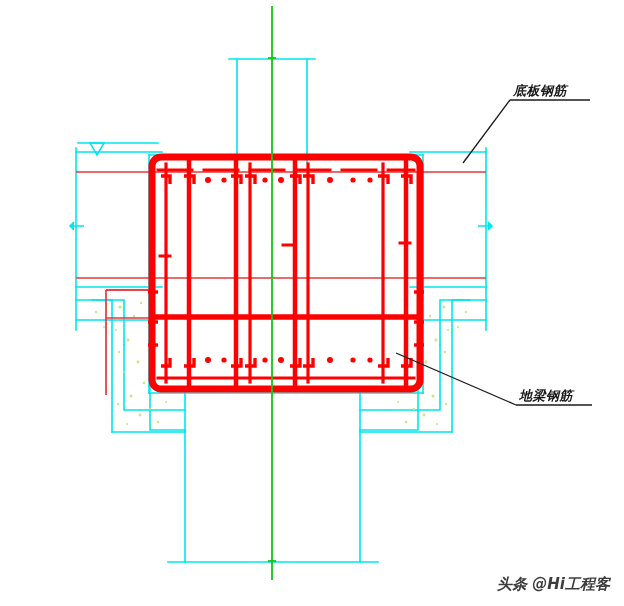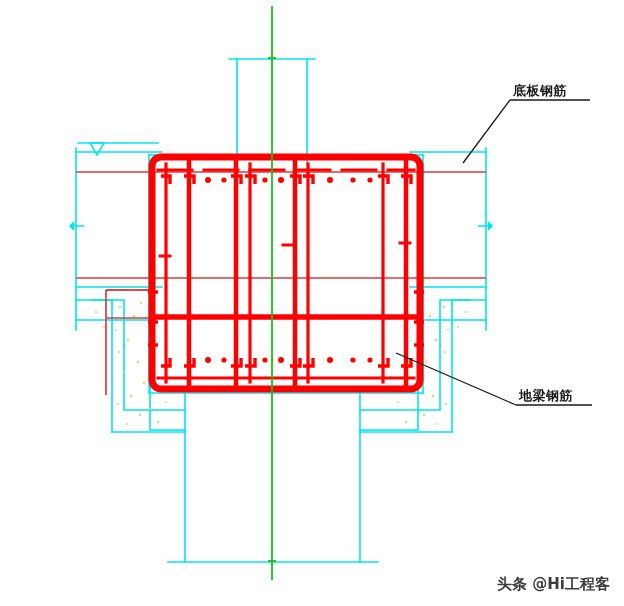--- a/index.html
+++ b/index.html
@@ -9,20 +9,21 @@
   }
   body {
     font-family: "DejaVu Sans", sans-serif;
   }
   #canvas-root {
     position: relative;
     width: 624px;
     height: 606px;
     background: #ffffff;
     overflow: hidden;
+    font-style: italic;
   }
   #cad-svg {
     position: absolute;
     left: 0;
     top: 0;
     display: block;
   }
   .label-text {
     font-family: "DejaVu Sans", sans-serif;
     font-size: 13px;

